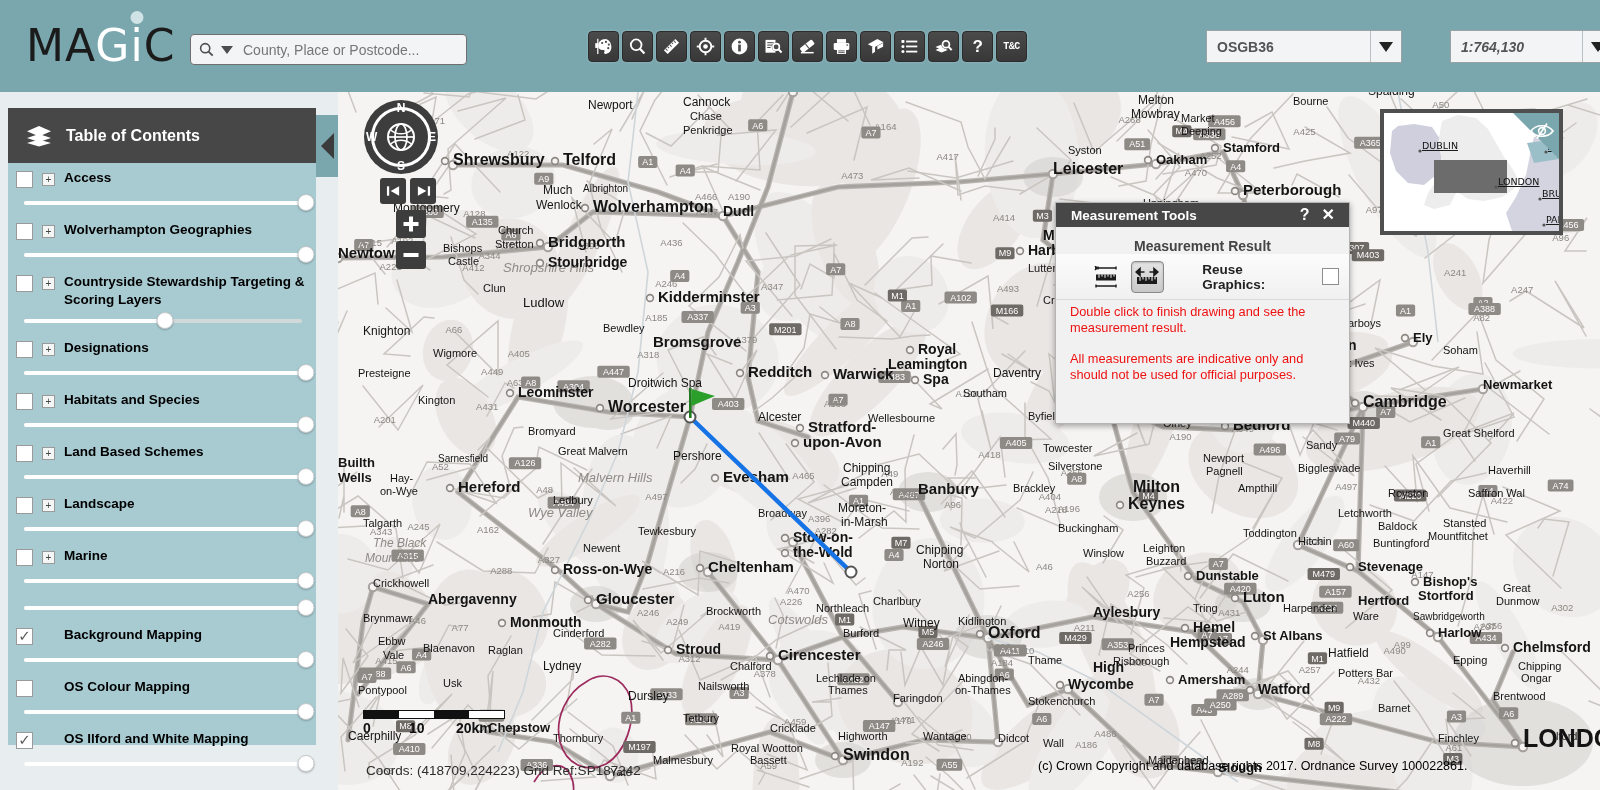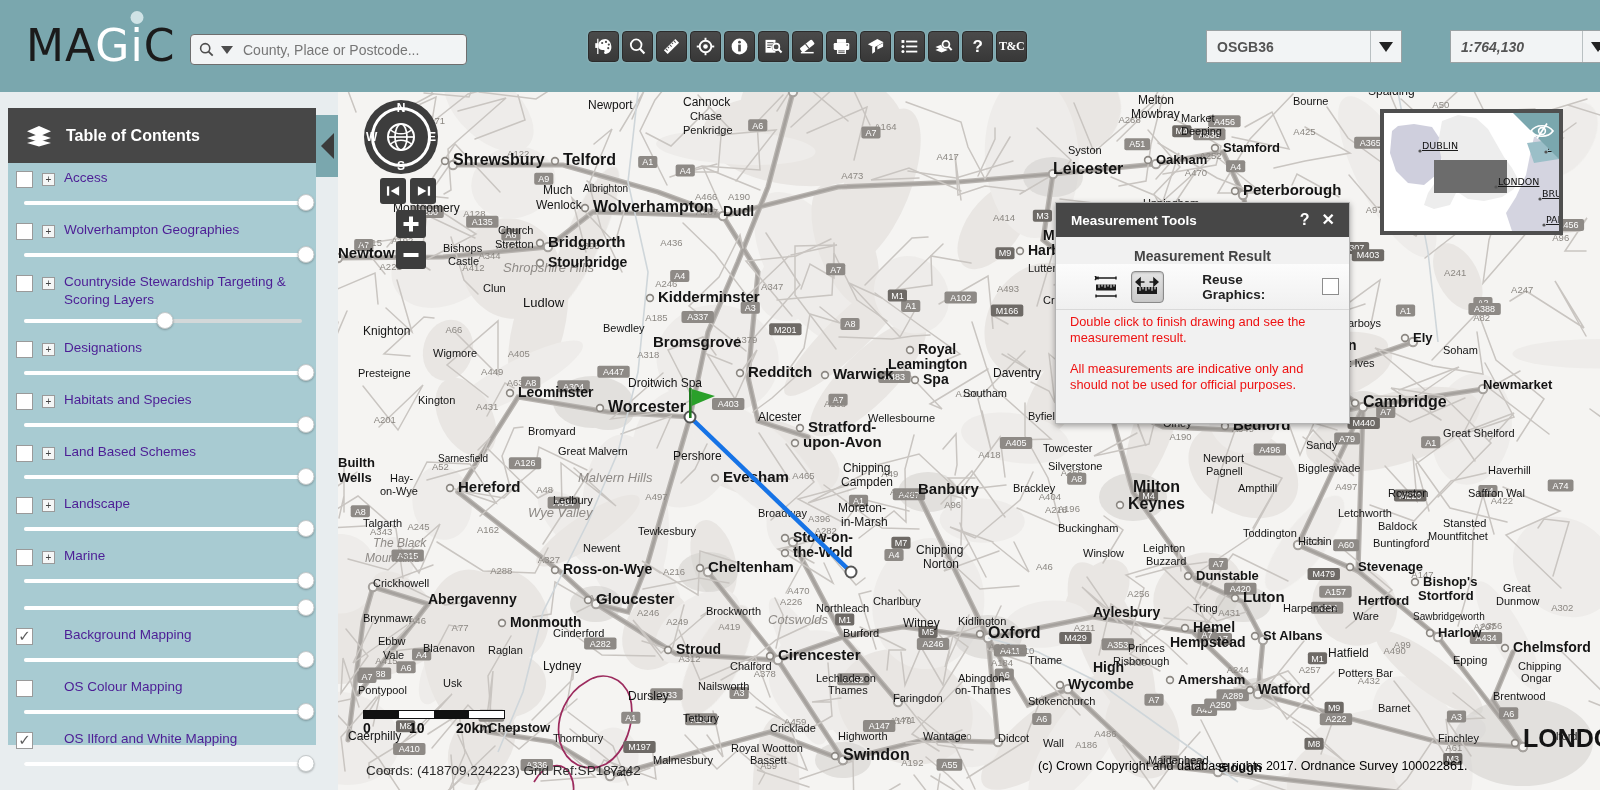--- a/index.html
+++ b/index.html
@@ -56,22 +56,22 @@
   }
   .tool-btn {
     width: 31px; height: 31px; border-radius: 4px;
     background: linear-gradient(#4a4a4a, #383838);
     border: 1px solid #2b2b2b;
     box-shadow: 0 0 2px rgba(255,255,255,.35);
     display: flex; align-items: center; justify-content: center;
     cursor: pointer;
   }
   .tool-btn svg { display: block; }
-  .tool-btn .tc { font-size: 12px; color: #fff; font-weight: bold;
-    font-family: Liberation Serif, serif; letter-spacing: -.5px; }
+  .tool-btn .tc { font-size: 10px; color: #fff; font-weight: bold;
+    font-family: Liberation Mono, monospace; letter-spacing: -.5px; }
 
   
   .hdr-select {
     position: absolute; top: 30px; height: 33px;
     background: #f2f4f5; border: 1px solid #9aa2a4;
     display: flex; align-items: center; cursor: pointer;
   }
   .hdr-select .val {
     flex: 1; padding: 0 10px; font-size: 14px; font-weight: bold; color: #545454;
     white-space: nowrap; overflow: hidden;
@@ -114,21 +114,21 @@
     font-family: "DejaVu Sans", sans-serif;
   }
   .lexp {
     width: 13px; height: 13px; flex: none; margin-top: 4px;
     background: #f4f6f6; border: 1px solid #9a9a9a;
     font-size: 10px; line-height: 11px; text-align: center; color: #444;
     cursor: pointer;
   }
   .lexp.blank { visibility: hidden; }
   .lname {
-    font-size: 13.5px; font-weight: normal; color: #4c1d95; line-height: 1.32;
+    font-size: 13.5px; font-weight: bold; color: #000000; line-height: 1.32;
   }
   .slider { position: relative; height: 18px; margin-top: 3px; }
   .slider .track {
     position: absolute; left: 8px; right: 4px; top: 7px; height: 4px;
     background: #d3d8d9; border-radius: 2px;
   }
   .slider .fill {
     position: absolute; left: 8px; top: 7px; height: 4px;
     background: #ffffff; border-radius: 2px;
   }
@@ -222,21 +222,21 @@
   }
   #ov-eye svg { position: absolute; right: 4px; top: 9px; }
 
   
   #measure-dialog {
     position: absolute; left: 717px; top: 110px; width: 295px; height: 222px;
     background: #f1f1f1; border: 1px solid #b4b4b4;
     box-shadow: 0 2px 6px rgba(0,0,0,.35);
   }
   #md-title {
-    height: 34px; background: #474747; color: #fff;
+    height: 24px; background: #474747; color: #fff;
     display: flex; align-items: center; padding: 0 8px 0 15px;
     font-size: 13.5px; font-weight: bold; cursor: move;
   }
   #md-title .sp { flex: 1; }
   #md-title .hbtn {
     color: #fff; font-size: 16px; font-weight: bold; cursor: pointer;
     padding: 0 6px; line-height: 1;
   }
   #md-tools {
     height: 46px; display: flex; align-items: center;

